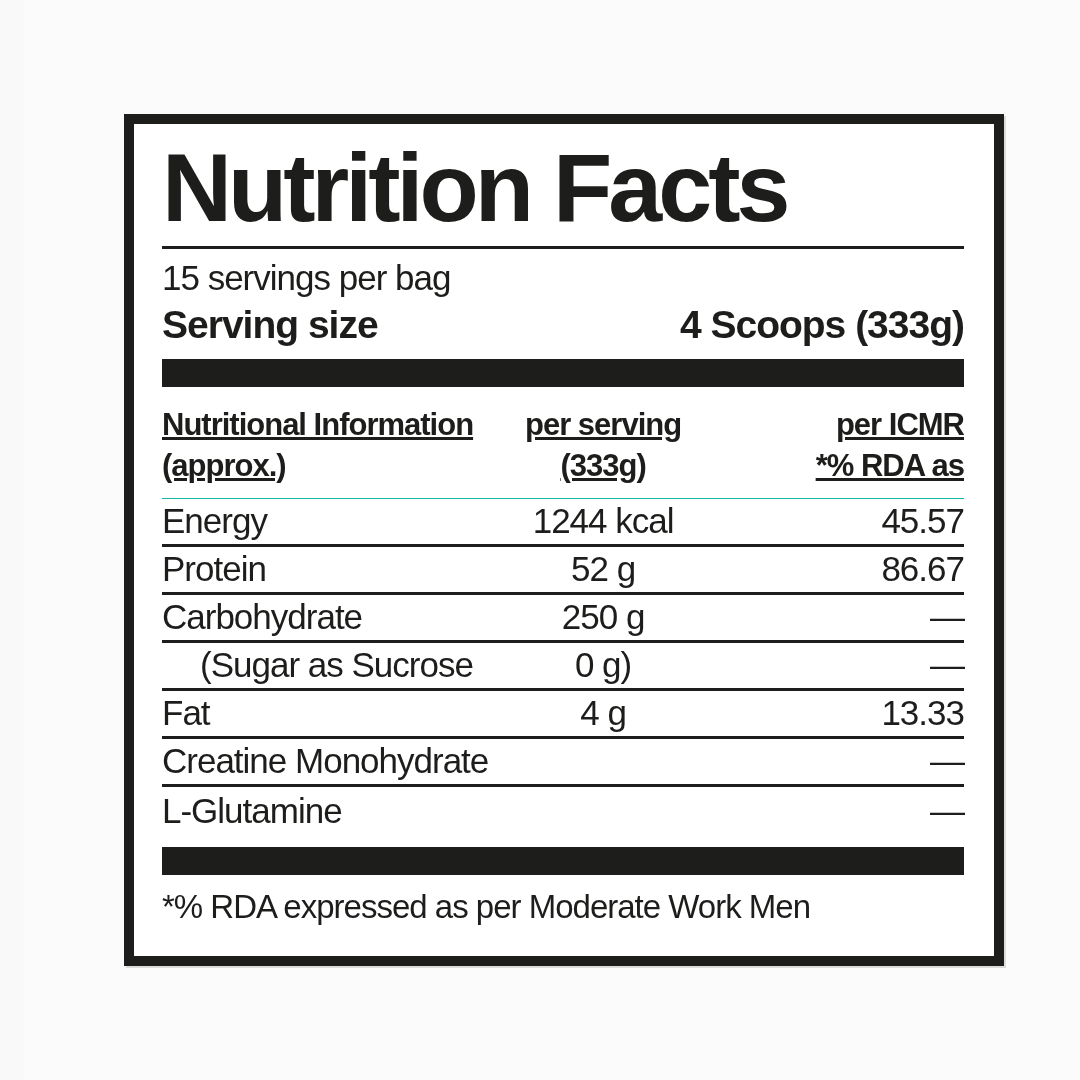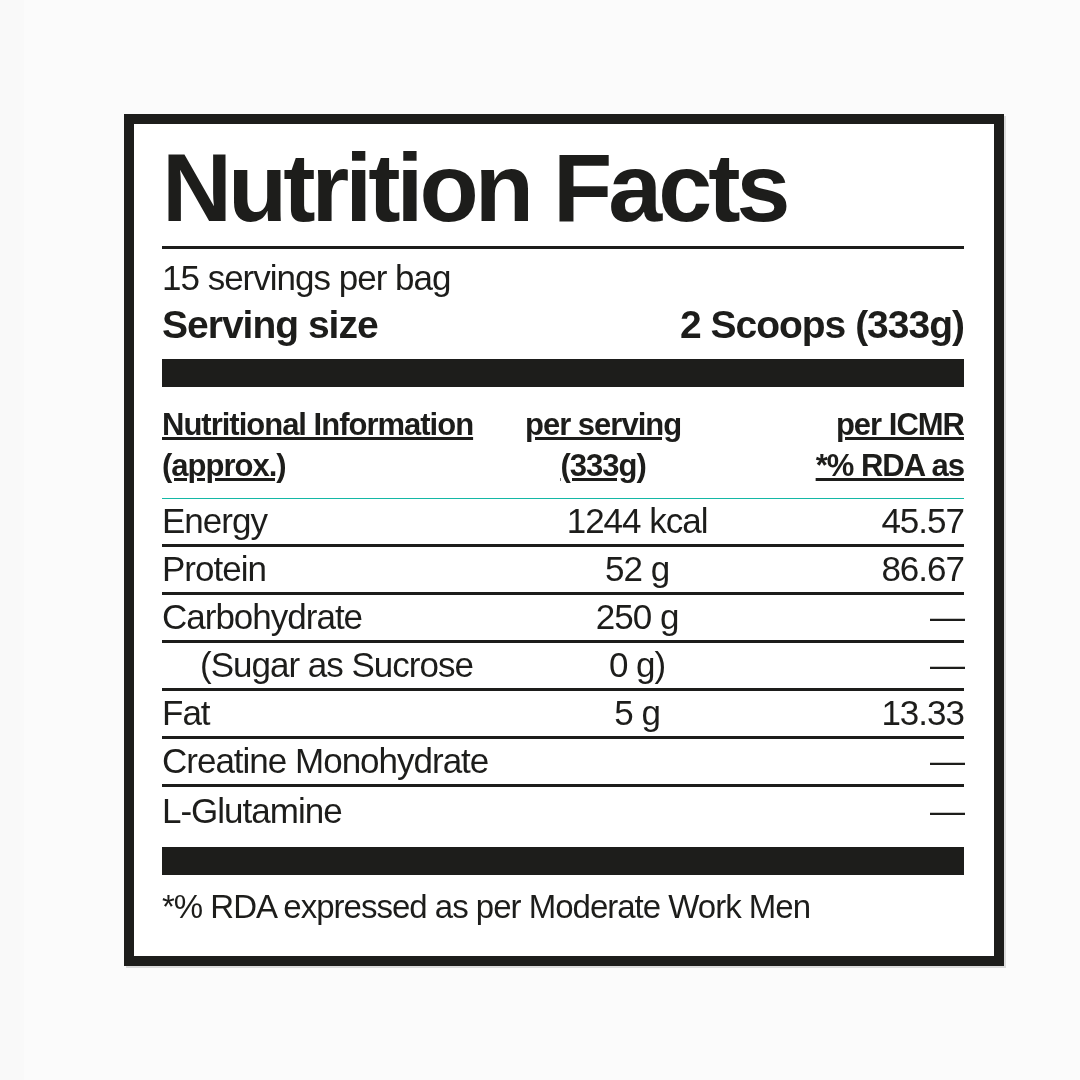--- a/index.html
+++ b/index.html
@@ -79,21 +79,20 @@
     border-bottom: 1px solid #14b8a6;
     text-decoration: underline;
   }
 
   .nutrient-row {
     height: 48px;
     align-items: center;
     font-size: 35px;
     letter-spacing: -1px;
     border-bottom: 3px solid #1d1d1b;
-    gap: 34px;
   }
   .nutrient-row.last { border-bottom: none; }
   .nutrient-row.indent .col-name { padding-left: 38px; }
 
   .footnote {
     font-size: 33px;
     letter-spacing: -1px;
     padding: 13px 0;
   }
 </style>
@@ -104,21 +103,21 @@
   <div class="label-box">
 
     <div class="nf-title">Nutrition Facts</div>
 
     <div class="rule-thin"></div>
 
     <div class="servings-line">15 servings per bag</div>
 
     <div class="serving-size-row">
       <span>Serving size</span>
-      <span>2 Scoops (333g)</span>
+      <span>4 Scoops (333g)</span>
     </div>
 
     <div class="bar-thick"></div>
 
     <div class="cols table-header">
       <div class="col-name">
         <div>Nutritional Information</div>
         <div>(approx.)</div>
       </div>
       <div class="col-amount">
@@ -150,21 +149,21 @@
     </div>
 
     <div class="cols nutrient-row indent">
       <div class="col-name">(Sugar as Sucrose</div>
       <div class="col-amount">0 g)</div>
       <div class="col-rda">—</div>
     </div>
 
     <div class="cols nutrient-row">
       <div class="col-name">Fat</div>
-      <div class="col-amount">5 g</div>
+      <div class="col-amount">4 g</div>
       <div class="col-rda">13.33</div>
     </div>
 
     <div class="cols nutrient-row">
       <div class="col-name">Creatine Monohydrate</div>
       <div class="col-rda">—</div>
     </div>
 
     <div class="cols nutrient-row last">
       <div class="col-name">L-Glutamine</div>

